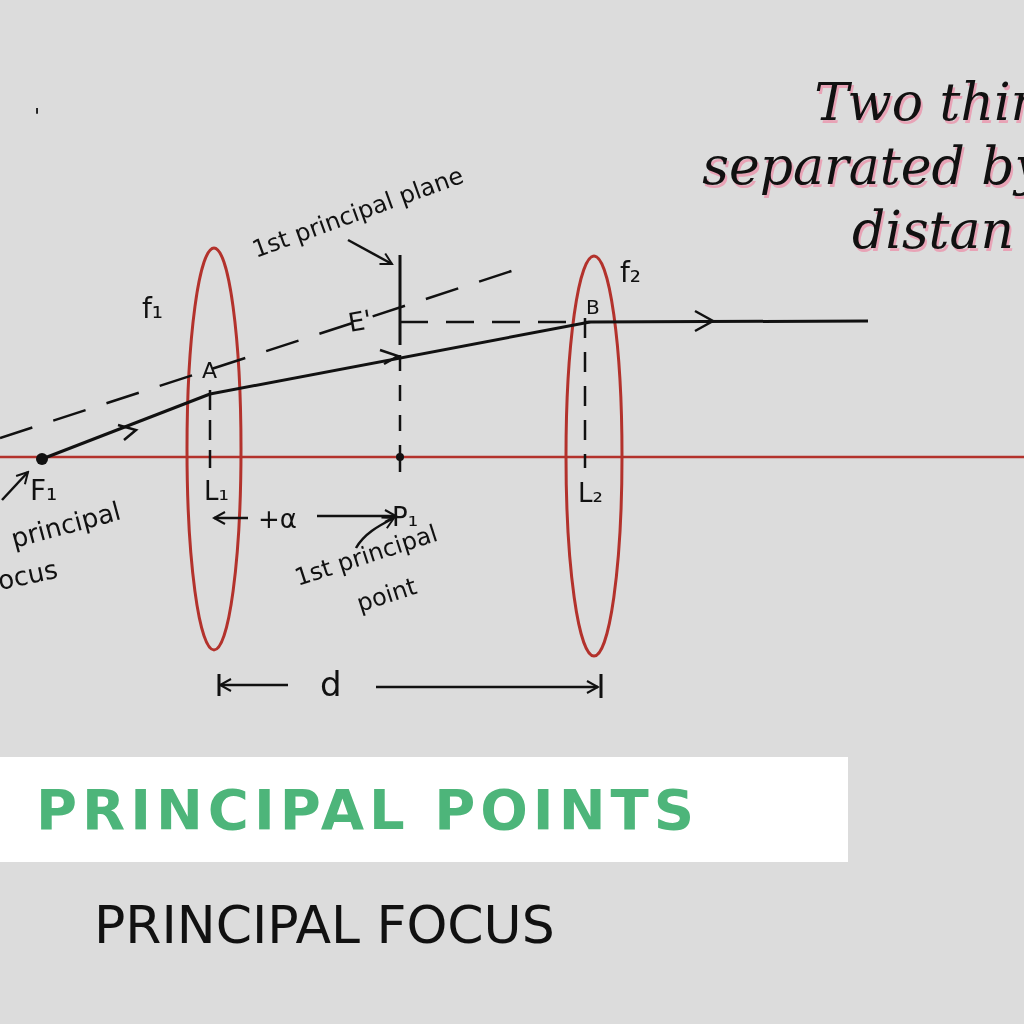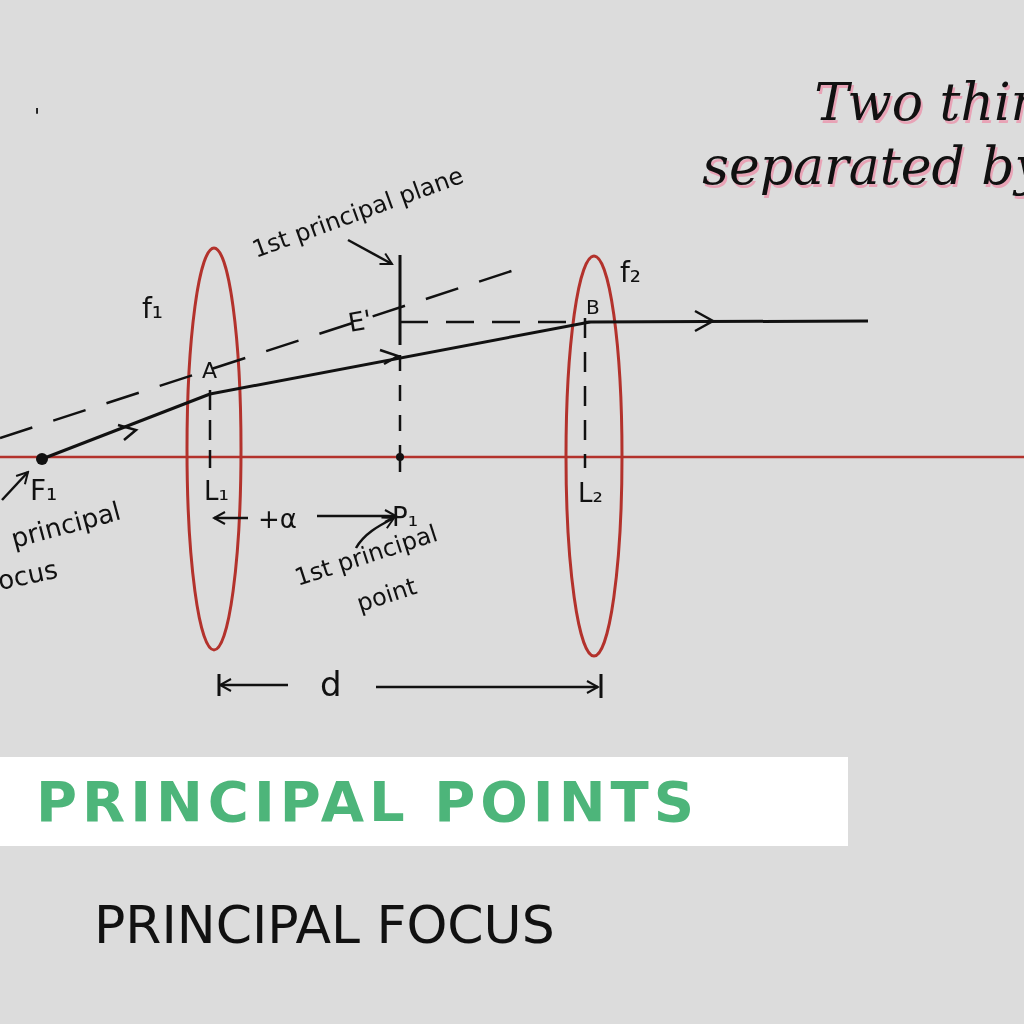--- a/index.html
+++ b/index.html
@@ -11,21 +11,21 @@
   #diagram { position: absolute; left: 0; top: 0; width: 1024px; height: 740px; }
   .hand { font-family: "DejaVu Sans", sans-serif; fill: #111; }
   .script {
     position: absolute; right: -20px; top: 70px; width: 380px;
     font-family: "DejaVu Serif", serif; font-style: italic;
     font-size: 52px; line-height: 64px; text-align: right; color: #111;
     text-shadow: 2px 3px 0 #e8a3b6;
   }
   .script div { white-space: nowrap; }
   .banner {
-    position: absolute; left: 0; top: 757px; width: 848px; height: 89px;
+    position: absolute; left: 0; top: 757px; width: 848px; height: 105px;
     background: #ffffff; display: flex; align-items: center;
   }
   .banner-text {
     margin-left: 36px; font-family: "DejaVu Sans", sans-serif; font-weight: bold;
     font-size: 56px; letter-spacing: 5px; color: #4db57a;
   }
   .subtitle {
     position: absolute; left: 94px; top: 895px;
     font-family: "DejaVu Sans", sans-serif; font-size: 52px;
     color: #111; letter-spacing: 0px;
@@ -100,19 +100,20 @@
   <text class="hand" x="298" y="586" font-size="24" transform="rotate(-18 298 586)">1st principal</text>
   <text class="hand" x="360" y="612" font-size="24" transform="rotate(-18 360 612)">point</text>
   <text class="hand" x="14" y="548" font-size="26" transform="rotate(-15 14 548)">principal</text>
   <text class="hand" x="0" y="590" font-size="26" transform="rotate(-12 0 590)">ocus</text>
   <text class="hand" x="34" y="124" font-size="22">'</text>
 </svg>
 
 <div class="script">
   <div>Two thin</div>
   <div>separated by</div>
+  <div style="margin-right:30px">distan</div>
 </div>
 
 <div class="banner">
   <span class="banner-text">PRINCIPAL POINTS</span>
 </div>
 
 <div class="subtitle">PRINCIPAL FOCUS</div>
 
 </body></html>

